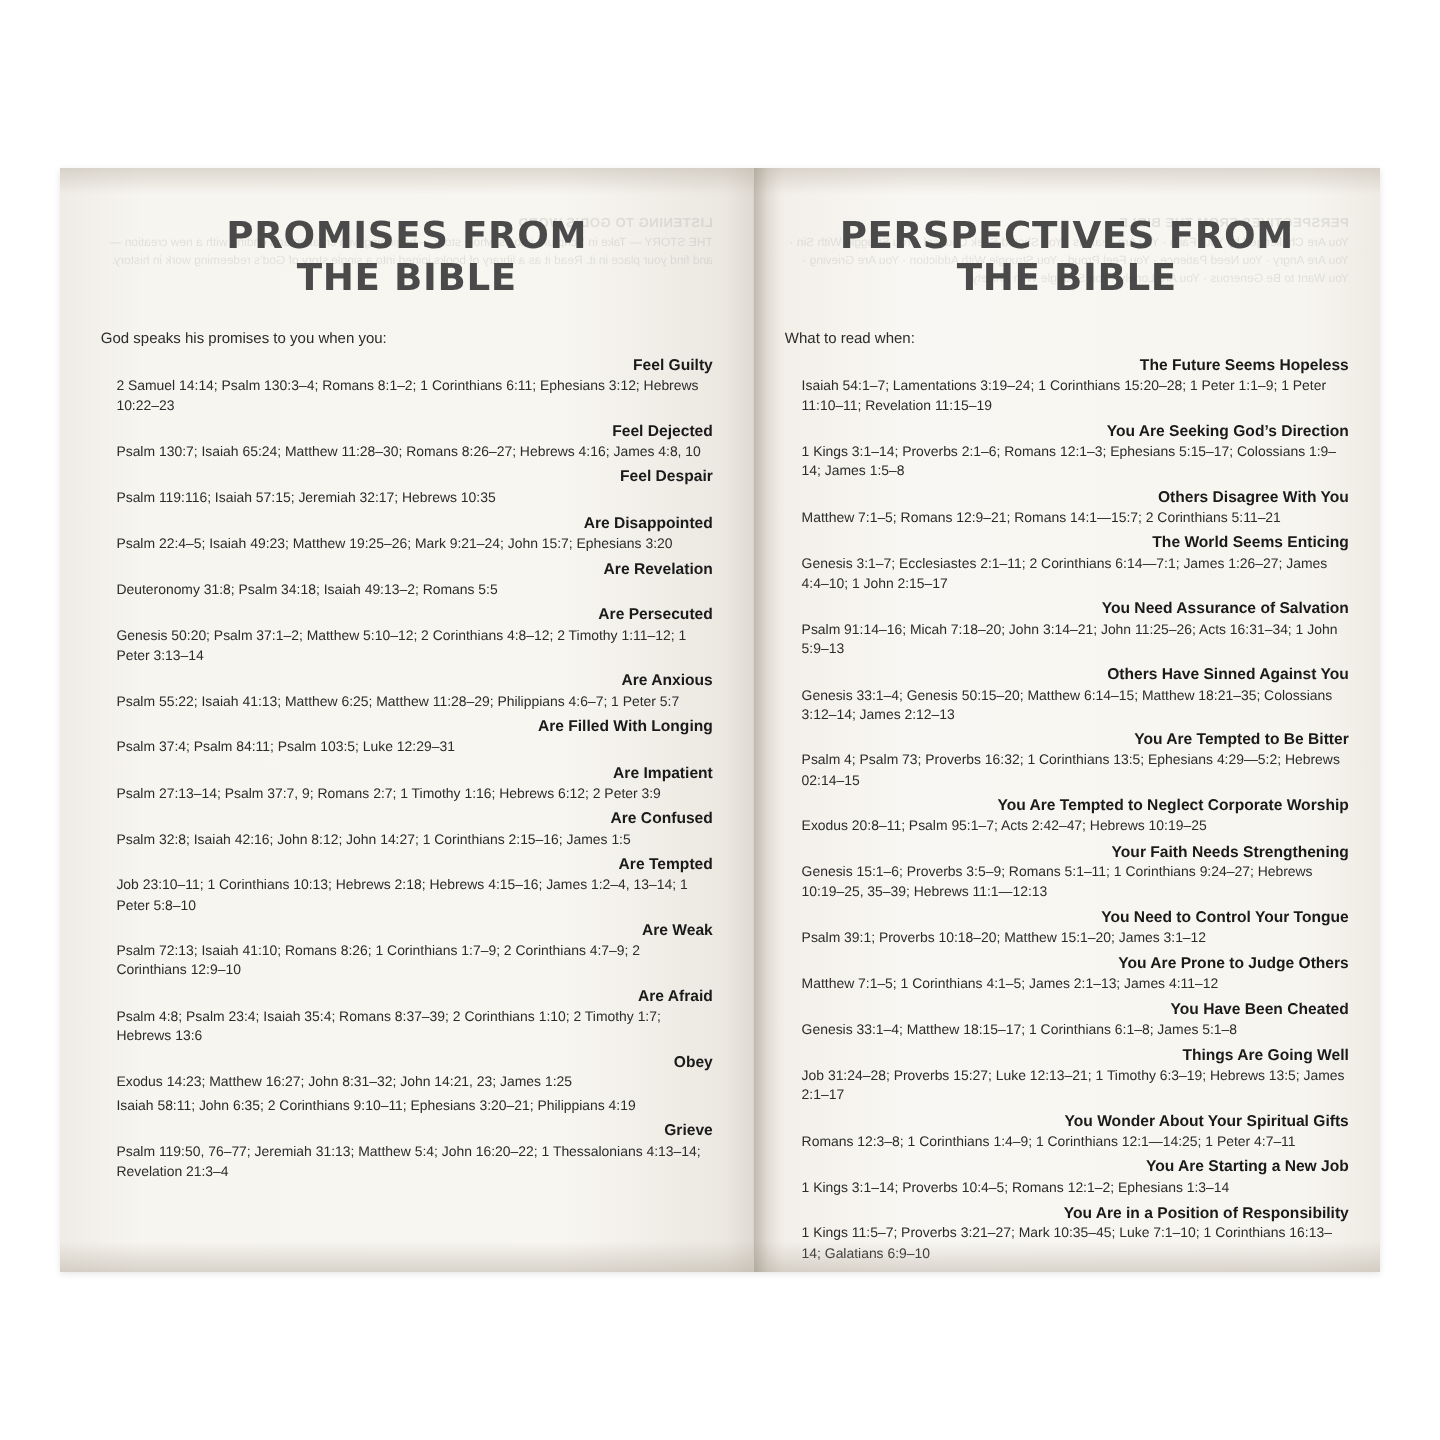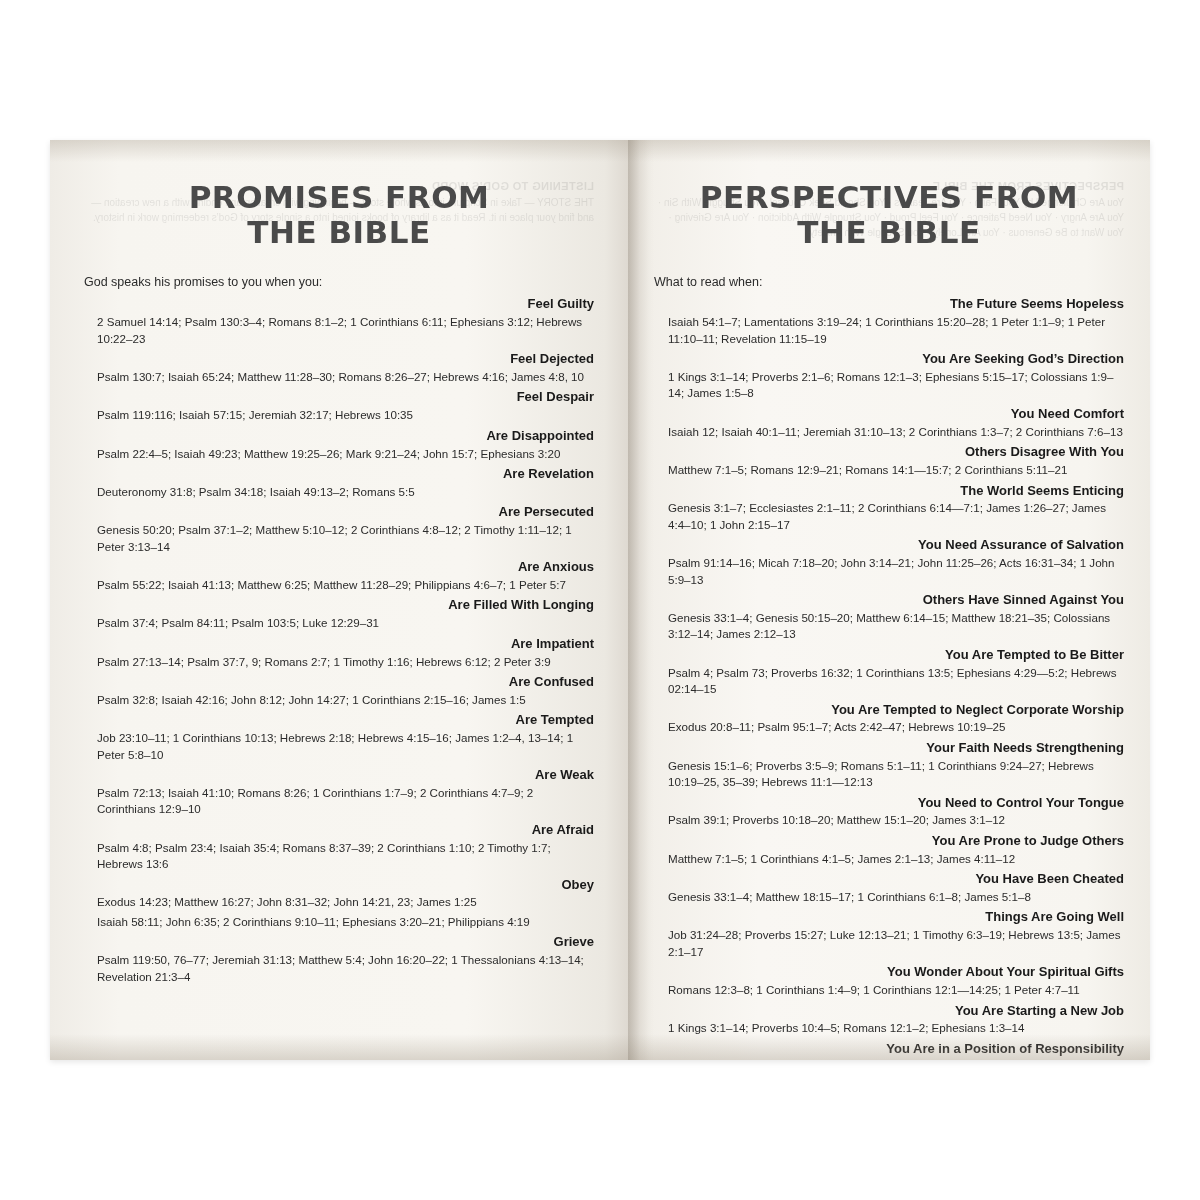--- a/index.html
+++ b/index.html
@@ -233,24 +233,20 @@
     <div id="right-entries">
         <div class="entry">
           <div class="entry-heading">The Future Seems Hopeless</div>
           <div class="entry-refs">Isaiah 54:1–7; Lamentations 3:19–24; 1 Corinthians 15:20–28; 1 Peter 1:1–9; 1 Peter 11:10–11; Revelation 11:15–19</div>
         </div>
         <div class="entry">
           <div class="entry-heading">You Are Seeking God’s Direction</div>
           <div class="entry-refs">1 Kings 3:1–14; Proverbs 2:1–6; Romans 12:1–3; Ephesians 5:15–17; Colossians 1:9–14; James 1:5–8</div>
         </div>
         <div class="entry">
-          <div class="entry-heading">You Need Comfort</div>
-          <div class="entry-refs">Isaiah 12; Isaiah 40:1–11; Jeremiah 31:10–13; 2 Corinthians 1:3–7; 2 Corinthians 7:6–13</div>
-        </div>
-        <div class="entry">
           <div class="entry-heading">Others Disagree With You</div>
           <div class="entry-refs">Matthew 7:1–5; Romans 12:9–21; Romans 14:1—15:7; 2 Corinthians 5:11–21</div>
         </div>
         <div class="entry">
           <div class="entry-heading">The World Seems Enticing</div>
           <div class="entry-refs">Genesis 3:1–7; Ecclesiastes 2:1–11; 2 Corinthians 6:14—7:1; James 1:26–27; James 4:4–10; 1 John 2:15–17</div>
         </div>
         <div class="entry">
           <div class="entry-heading">You Need Assurance of Salvation</div>
           <div class="entry-refs">Psalm 91:14–16; Micah 7:18–20; John 3:14–21; John 11:25–26; Acts 16:31–34; 1 John 5:9–13</div>

